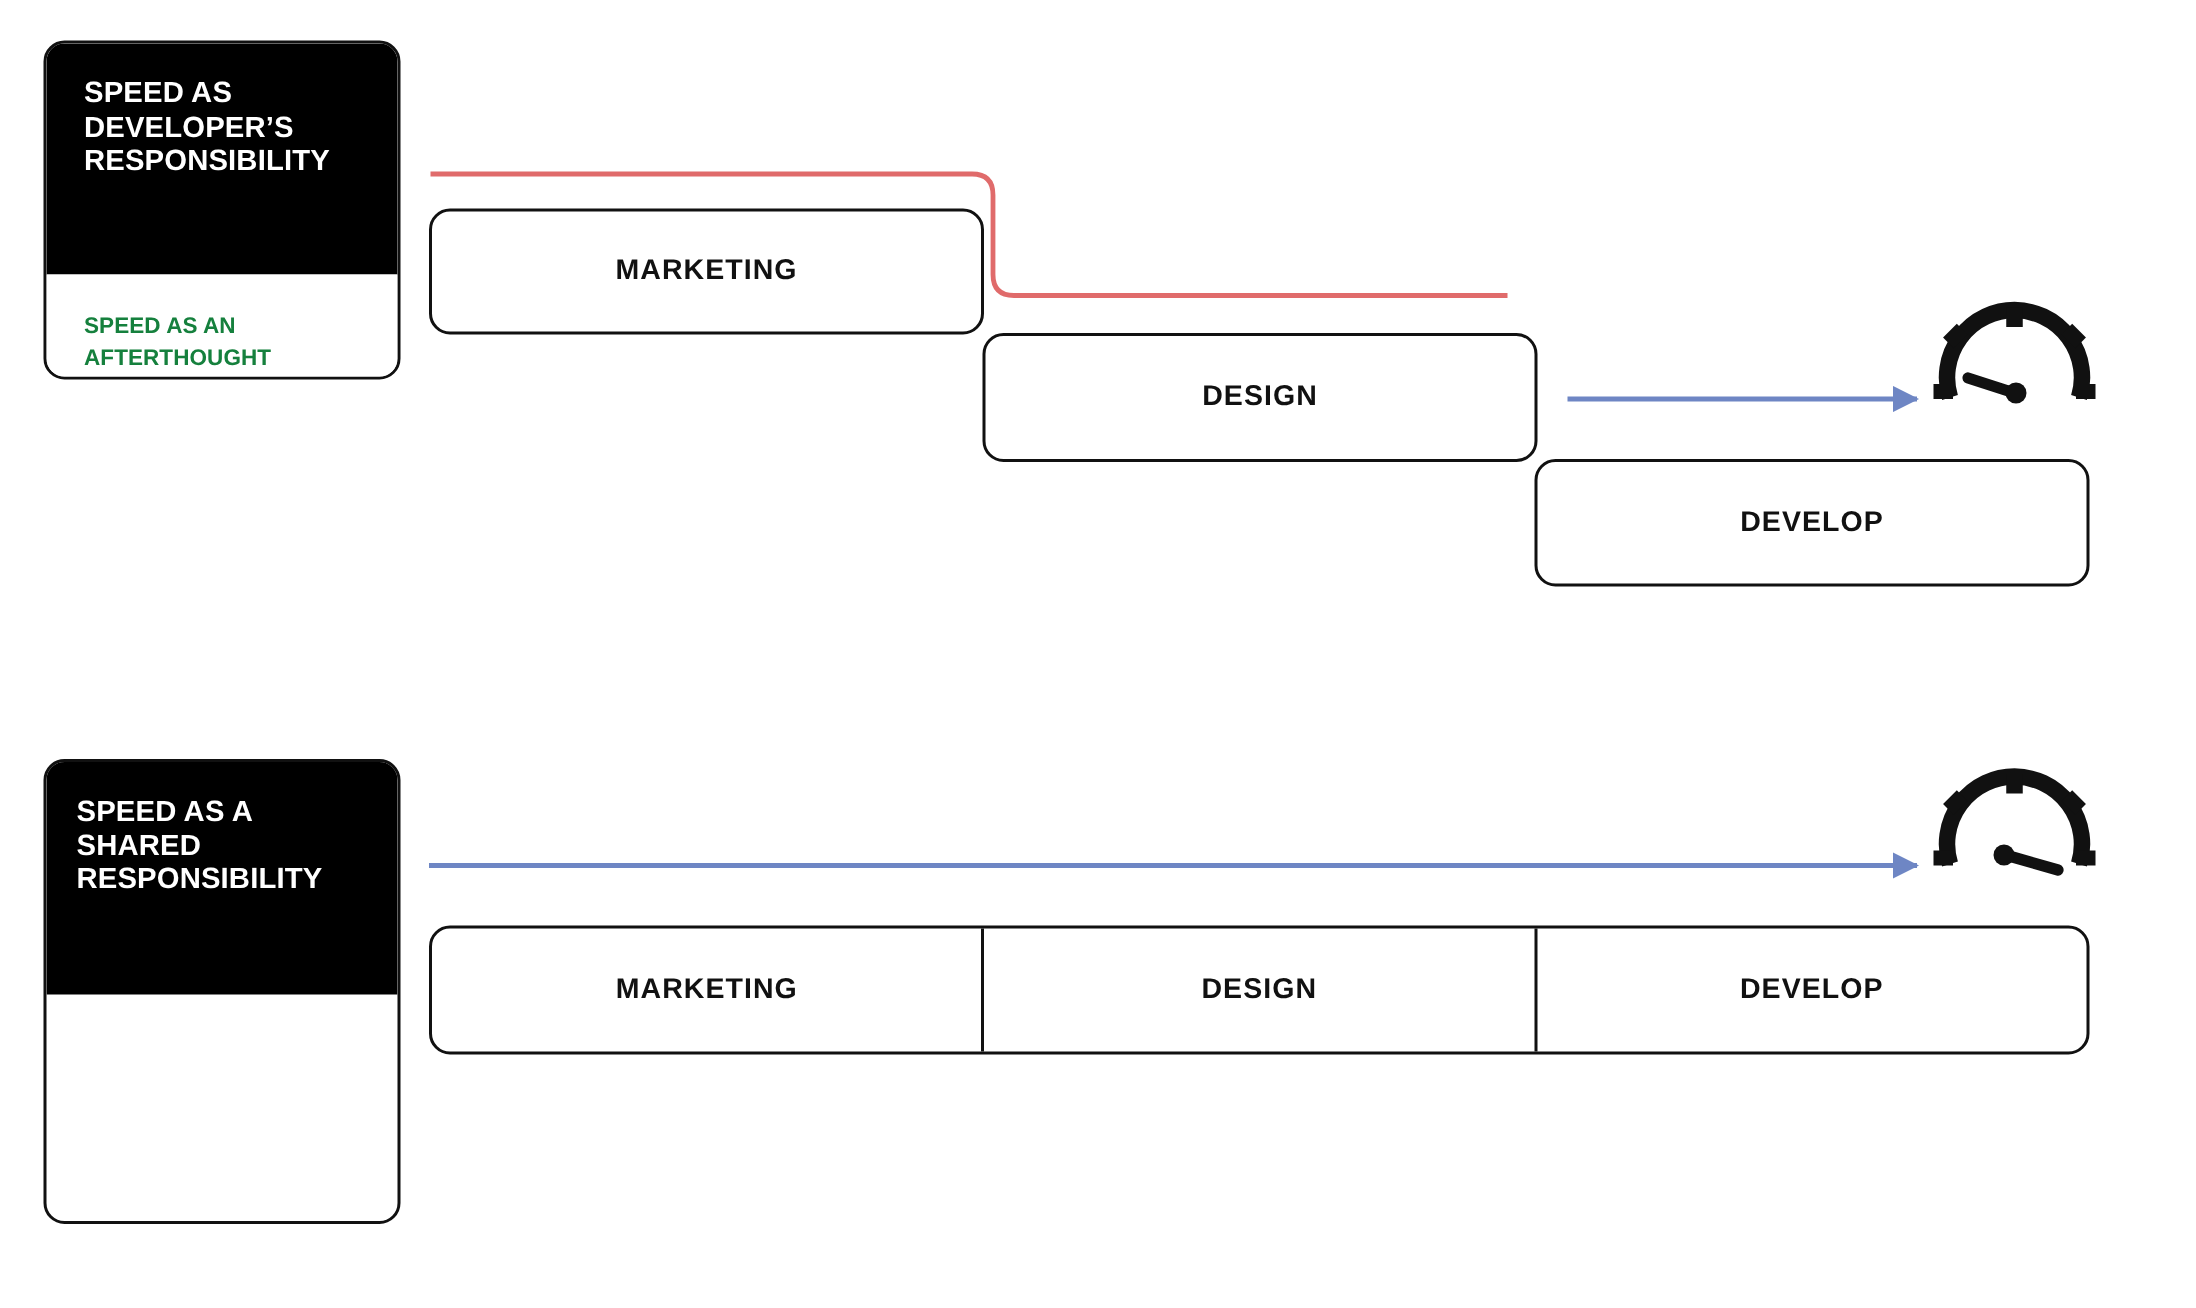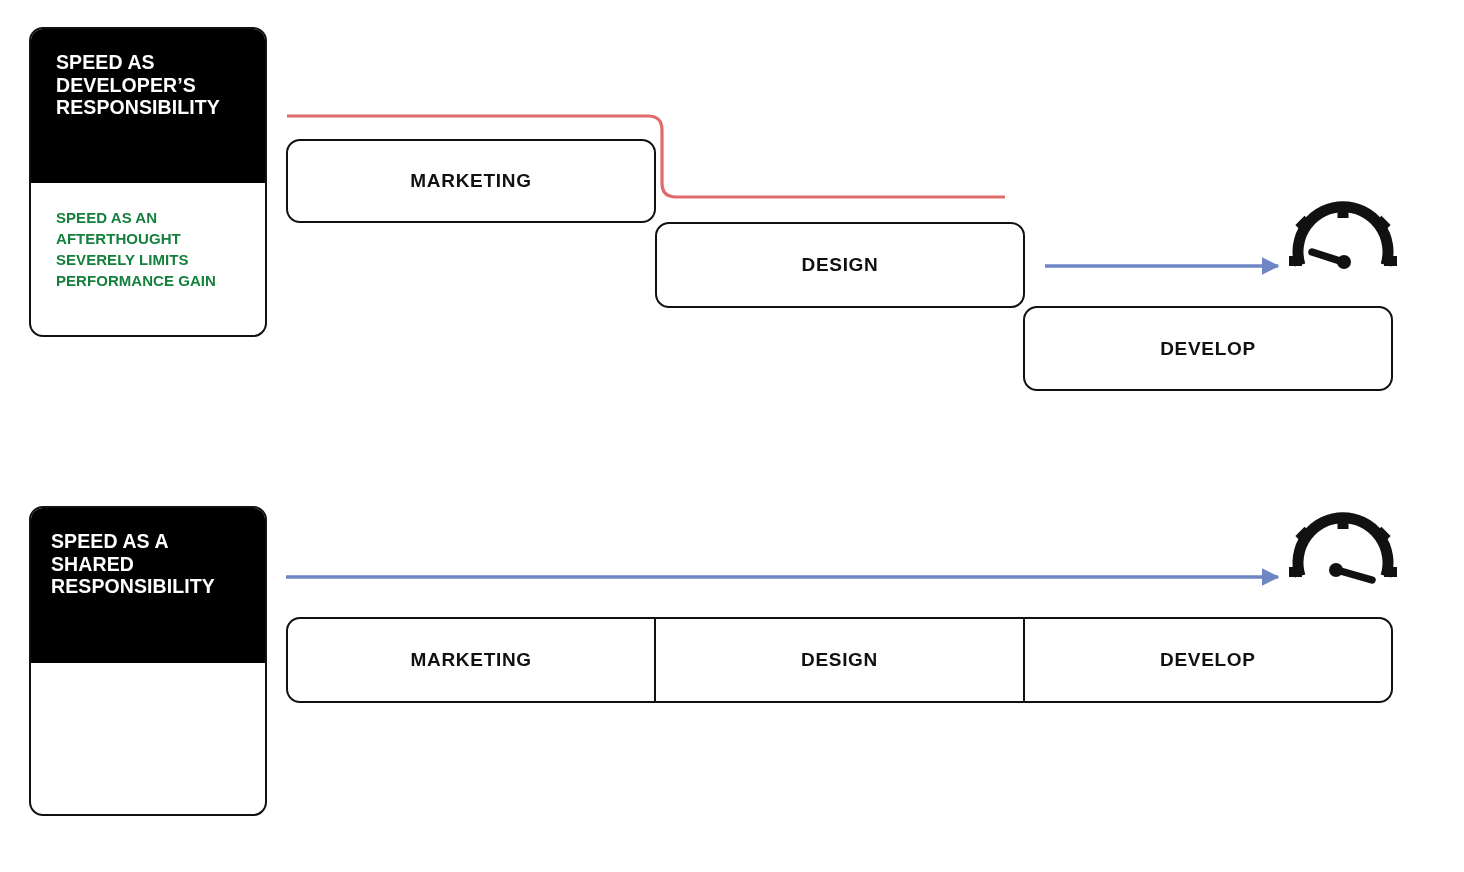--- a/index.html
+++ b/index.html
@@ -47,21 +47,21 @@
     background: #ffffff;
     color: #15803d;
     box-sizing: border-box;
     padding: 24px 20px 24px 25px;
     font-size: 15px;
     font-weight: bold;
     line-height: 1.4;
     letter-spacing: 0.05px;
   }
 
-  #card-top    { left: 29px;  top: 27px;  height: 310px; }
+  #card-top    { left: 29px;  top: 27px;  height: 226px; }
   #card-top    .card-head { height: 154px; }
   #card-bottom { left: 29px;  top: 506px; height: 310px; }
   #card-bottom .card-head { height: 155px; padding-left: 20px; }
 
   
   .phase-box {
     position: absolute;
     box-sizing: border-box;
     border: 2.5px solid #111111;
     border-radius: 14px;

